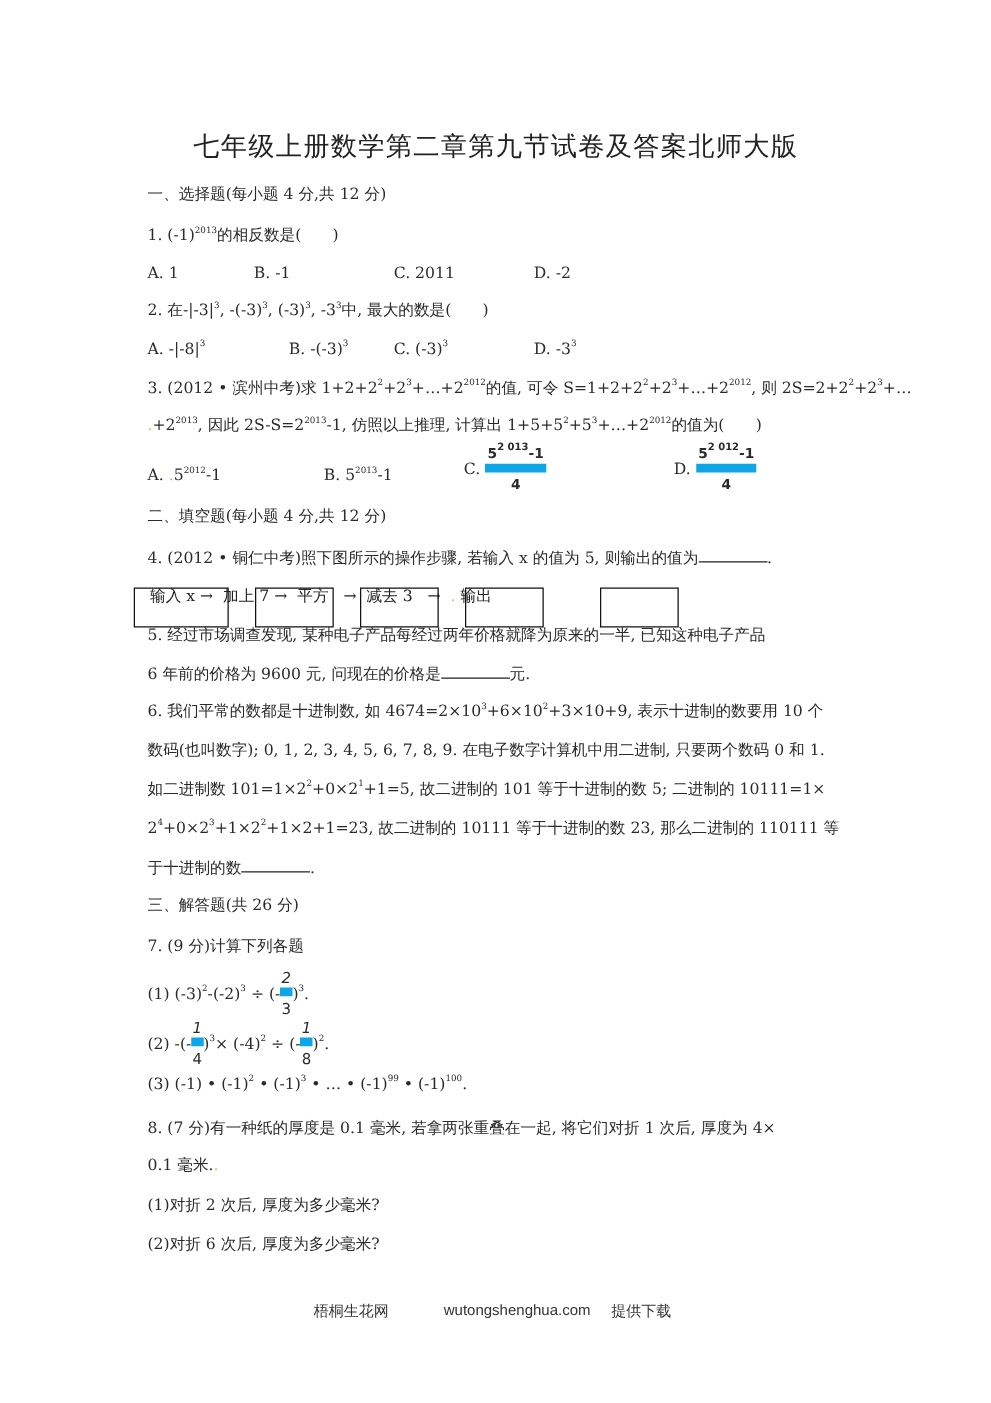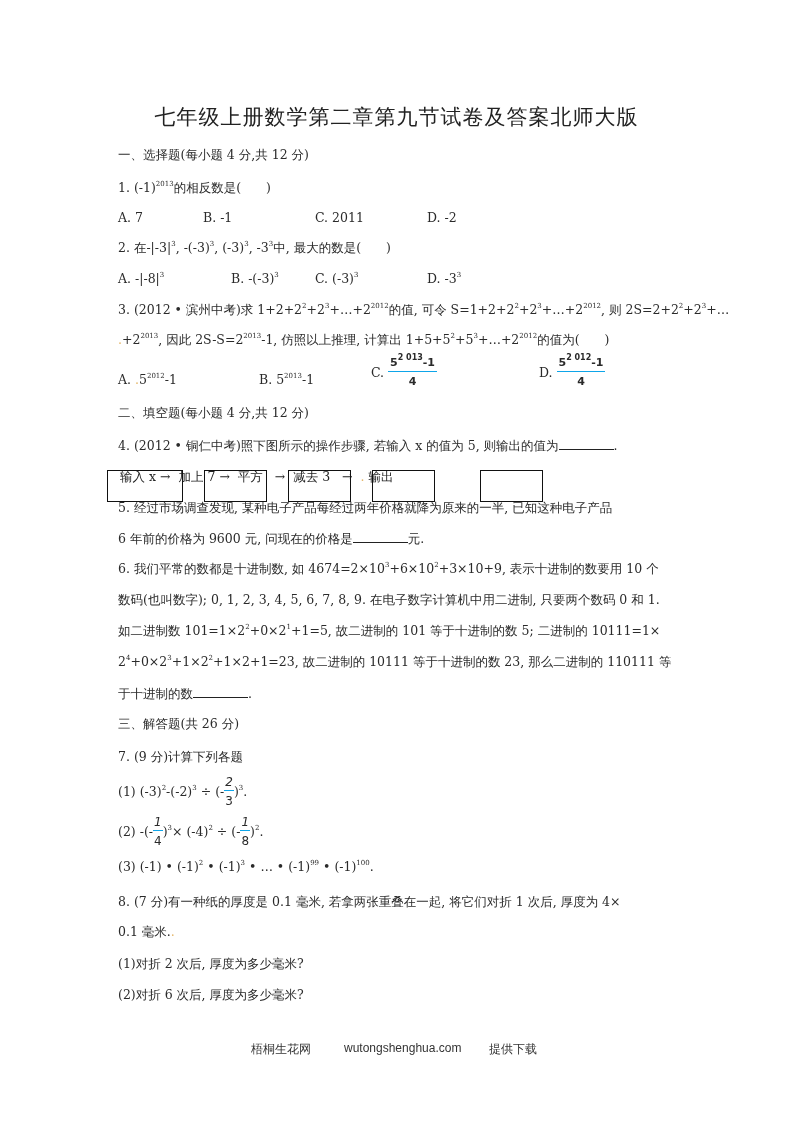--- a/index.html
+++ b/index.html
@@ -3,42 +3,42 @@
 <meta charset="utf-8">
 <style>
   html, body { margin: 0; padding: 0; background: #ffffff; }
   body { width: 793px; height: 1122px; position: relative; overflow: hidden;
          font-family: "DejaVu Serif", "Liberation Serif", serif; color: #222; }
   .abs { position: absolute; white-space: nowrap; }
   .title { left: 0; width: 793px; text-align: center; top: 103px; font-size: 21px; letter-spacing: 1px; color: #222; }
   .line { font-size: 12.5px; left: 118px; color: #2a2a2a; }
   sup { font-size: 7px; vertical-align: 6px; line-height: 0; }
   .frac { display: inline-block; vertical-align: middle; text-align: center; font-family: "DejaVu Sans", "Liberation Sans", sans-serif; font-weight: bold; font-size: 11px; line-height: 1; }
-  .frac .num { display: block; border-bottom: 1px solid #0ea5e9; padding: 0 2px 3px 2px; text-align: center; }
+  .frac .num { display: block; border-bottom: 7px solid #0ea5e9; padding: 0 2px 3px 2px; text-align: center; }
   .frac .den { display: block; padding-top: 4px; }
   .frac.small { font-weight: normal; font-size: 12px; }
   .frac.small .num { font-style: italic; padding: 0 1px 2px 1px; }
   .blank { display: inline-block; border-bottom: 1px solid #222; width: 55px; height: 12px; vertical-align: baseline; }
   .box { position: absolute; border: 1px solid #111; height: 30px; top: 470px; }
   .flow { left: 120px; top: 469px; font-size: 12.5px; }
   .footer { top: 1041px; font-size: 12px; color: #333; }
-  .footer .site { font-family: "Liberation Sans", "DejaVu Sans", sans-serif; }
+  .footer .site { font-family: "Liberation Sans", "DejaVu Sans", sans-serif; margin-left: 11px; }
   .dot-mark { color: #e5b76a; }
 </style>
 </head>
 <body>
 
 <div class="abs title">七年级上册数学第二章第九节试卷及答案北师大版</div>
 
 <div class="abs line" style="top:147px">一、选择题(每小题 4 分,共 12 分)</div>
 
 <div class="abs line" style="top:180px">
   <span>1. (-1)</span><sup>2013</sup><span>的相反数是(　　)</span>
 </div>
-<div class="abs line" style="top:210px;left:118px">A. 7</div>
+<div class="abs line" style="top:210px;left:118px">A. 1</div>
 <div class="abs line" style="top:210px;left:203px">B. -1</div>
 <div class="abs line" style="top:210px;left:315px">C. 2011</div>
 <div class="abs line" style="top:210px;left:427px">D. -2</div>
 
 <div class="abs line" style="top:240px">
   <span>2. 在-|-3|</span><sup>3</sup><span>, -(-3)</span><sup>3</sup><span>, (-3)</span><sup>3</sup><span>, -3</span><sup>3</sup><span>中, 最大的数是(　　)</span>
 </div>
 <div class="abs line" style="top:271px;left:118px"><span>A. -|-8|</span><sup>3</sup></div>
 <div class="abs line" style="top:271px;left:231px"><span>B. -(-3)</span><sup>3</sup></div>
 <div class="abs line" style="top:271px;left:315px"><span>C. (-3)</span><sup>3</sup></div>

